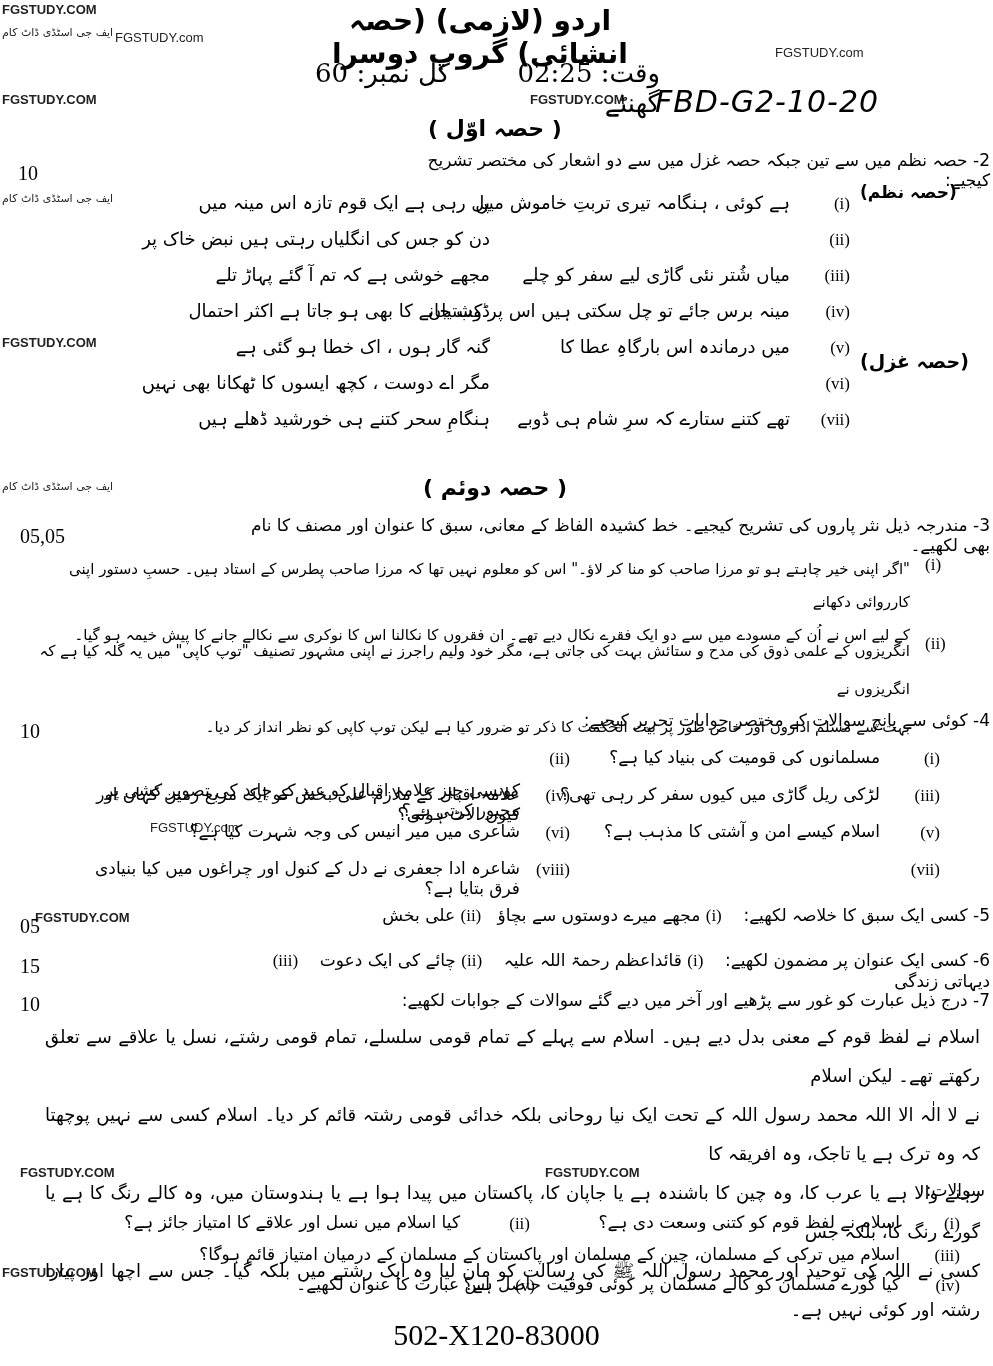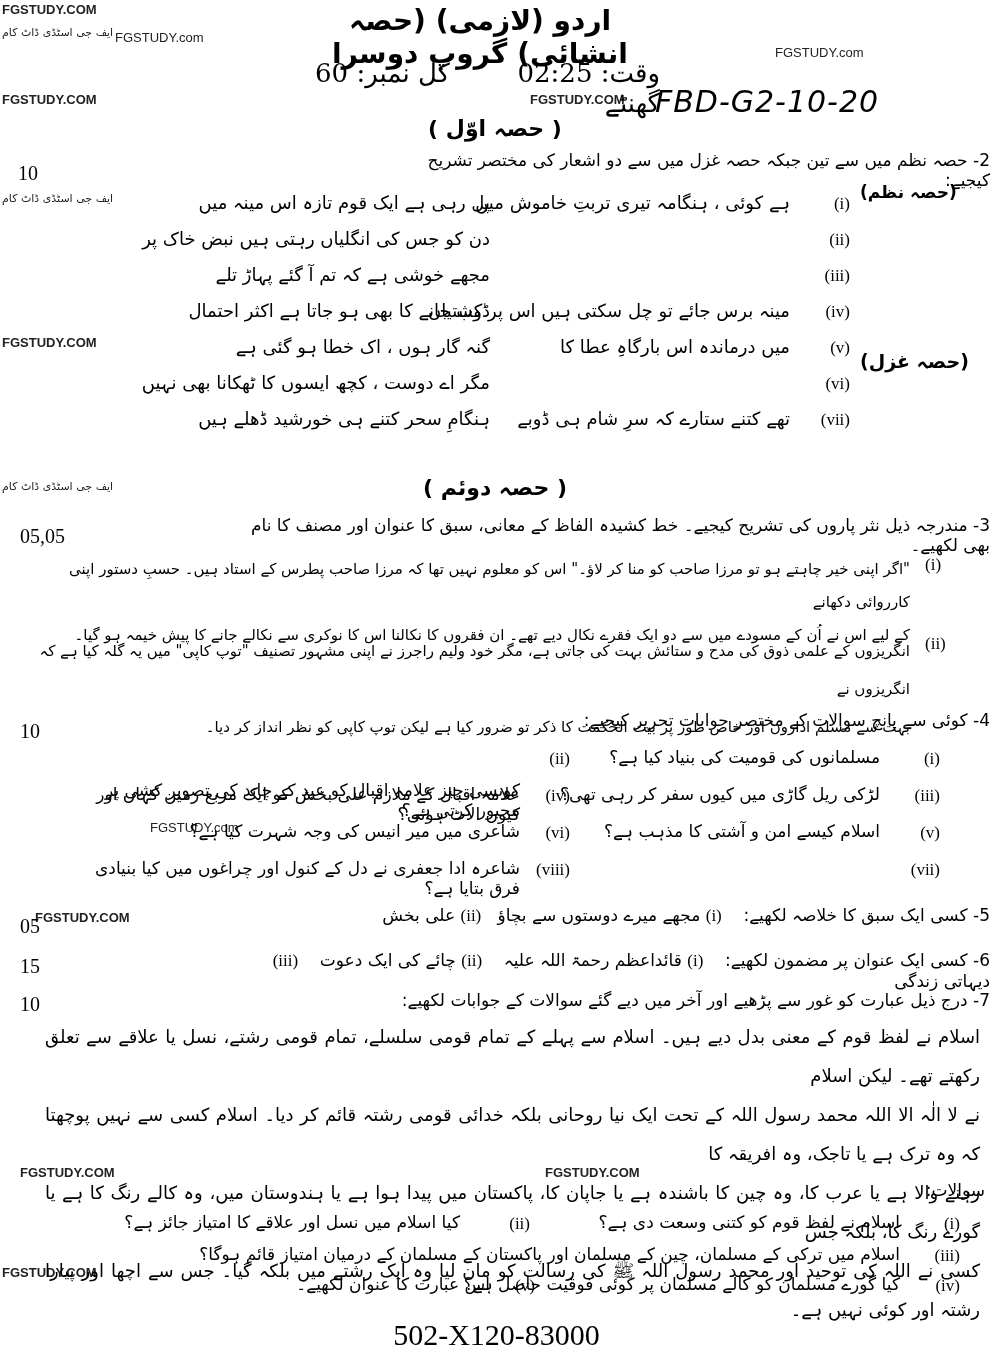--- a/index.html
+++ b/index.html
@@ -58,20 +58,21 @@
     <span class="abs roman" style="right:0;top:2px;">(i)</span>
     <span class="abs line" style="right:60px;top:0;">ہے کوئی ، ہنگامہ تیری تربتِ خاموش میں</span>
     <span class="abs line" style="right:360px;top:0;">پل رہی ہے ایک قوم تازہ اس مینہ میں</span>
   </div>
   <div style="position:relative;height:36px;">
     <span class="abs roman" style="right:0;top:2px;">(ii)</span>
     <span class="abs line" style="right:360px;top:0;">دن کو جس کی انگلیاں رہتی ہیں نبض خاک پر</span>
   </div>
   <div style="position:relative;height:36px;">
     <span class="abs roman" style="right:0;top:2px;">(iii)</span>
+    <span class="abs line" style="right:60px;top:0;">میاں شُتر نئی گاڑی لیے سفر کو چلے</span>
     <span class="abs line" style="right:360px;top:0;">مجھے خوشی ہے کہ تم آ گئے پہاڑ تلے</span>
   </div>
   <div style="position:relative;height:36px;">
     <span class="abs roman" style="right:0;top:2px;">(iv)</span>
     <span class="abs line" style="right:60px;top:0;">مینہ برس جائے تو چل سکتی ہیں اس پر کشتیاں</span>
     <span class="abs line" style="right:360px;top:0;">ڈوب جانے کا بھی ہو جاتا ہے اکثر احتمال</span>
   </div>
   <div style="position:relative;height:36px;">
     <span class="abs roman" style="right:0;top:2px;">(v)</span>
     <span class="abs line" style="right:60px;top:0;">میں درماندہ اس بارگاہِ عطا کا</span>

